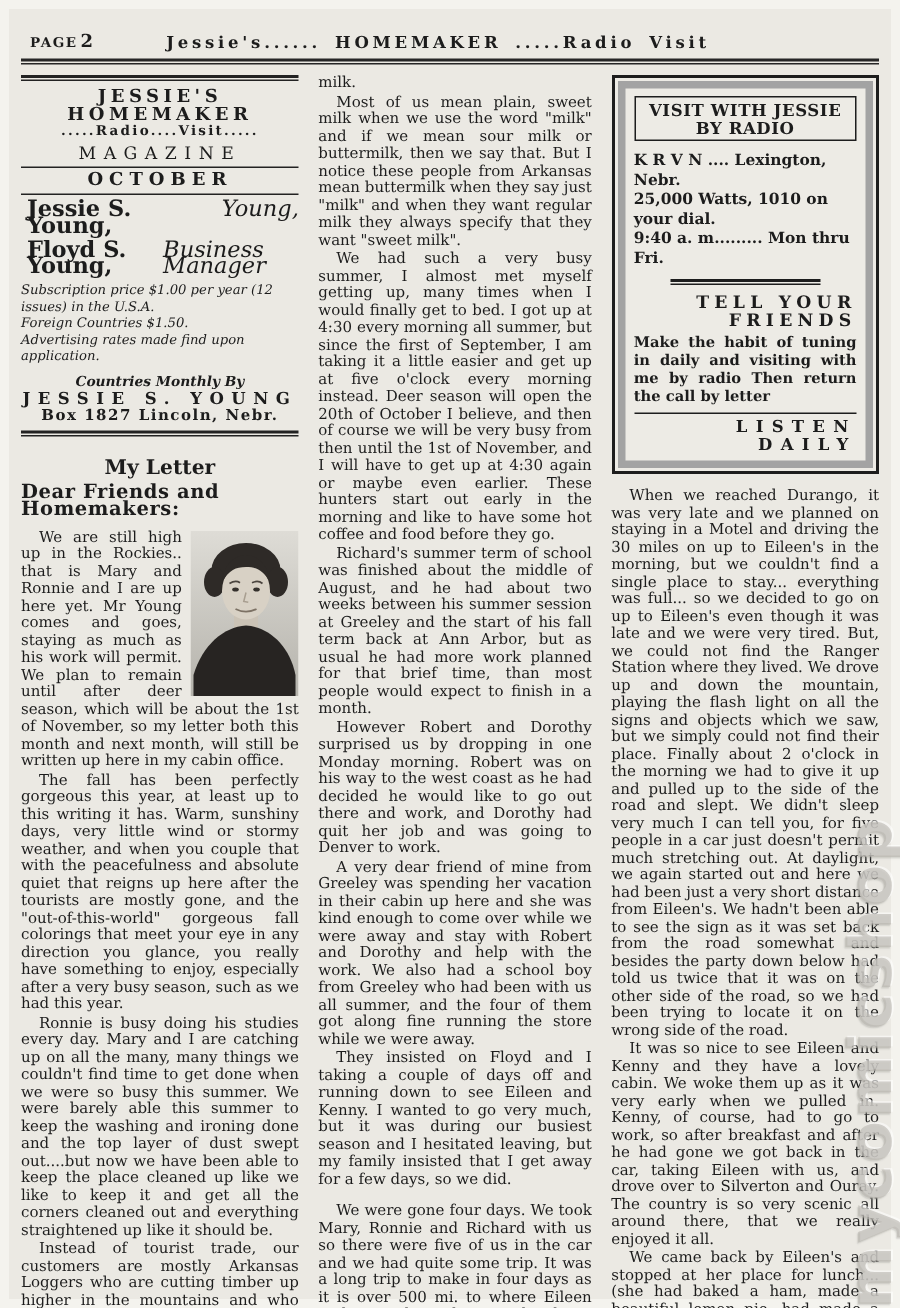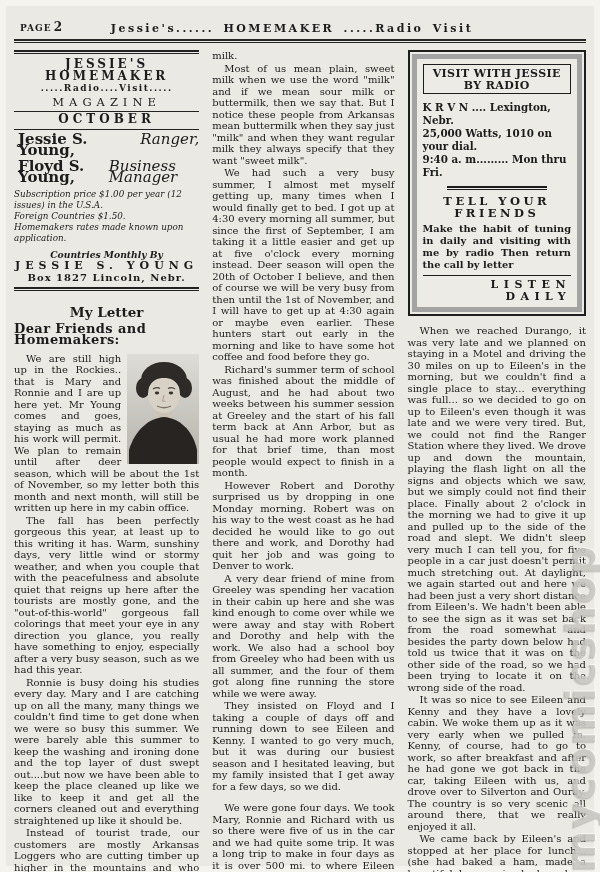--- a/index.html
+++ b/index.html
@@ -48,21 +48,21 @@
   .letter-head { text-align:center; font-weight:bold; font-size:13.5px; margin:7px 0 4px; }
   .salutation { font-size:13px; font-weight:bold; letter-spacing:0.4px; margin-bottom:7px; text-align:left; }
   .photo { float:right; width:72px; height:110px; margin:1px 0 2px 6px; }
   .photo svg { display:block; width:100%; height:100%; }
   
   .radiobox { border:2px solid #1d1d1d; padding:2px; margin-bottom:9px; background:#edebe5; }
   .radiobox-inner { border:5px solid #a3a3a3; padding:5px 6px 5px; }
   .rb-title { border:1.5px solid #1d1d1d; text-align:center; font-weight:bold; font-size:11px; letter-spacing:0.4px; padding:3px 0 2px; margin-bottom:7px; }
   .rb-line { font-weight:bold; font-size:10.3px; line-height:13px; text-align:left; }
   .rb-heavyrule { height:4px; border-top:2.5px solid #1d1d1d; border-bottom:1px solid #1d1d1d; margin:7px 24px 6px; }
-  .rb-tell { font-weight:bold; font-size:11.5px; letter-spacing:3.5px; margin:2px 0 4px; text-align:center; }
+  .rb-tell { font-weight:bold; font-size:11.5px; letter-spacing:3.5px; margin:2px 0 4px; text-align:right; }
   .rb-body { font-weight:bold; font-size:9.8px; line-height:12px; text-align:justify; }
   .rb-thinrule { border-top:1.5px solid #1d1d1d; margin:4px 0 3px; }
   .rb-listen { font-weight:bold; font-size:11px; letter-spacing:5.5px; word-spacing:8px; text-align:right; }
   
   .watermark {
     position:absolute; right:-4px; bottom:0;
     writing-mode:vertical-rl; transform:rotate(180deg);
     font-family:"DejaVu Sans","Liberation Sans",sans-serif;
     font-weight:bold; font-size:40px; letter-spacing:2px;
     color:rgba(185,183,176,0.62);
@@ -90,30 +90,30 @@
       <div class="masthead">
         <div class="dblrule"></div>
         <div class="m-title">JESSIE'S HOMEMAKER</div>
         <div class="m-sub">.....Radio....Visit.....</div>
         <div class="m-mag">MAGAZINE</div>
         <div class="thinrule"></div>
         <div class="m-month">OCTOBER</div>
         <div class="thinrule"></div>
         <div class="staff-row">
           <span class="staff-name">Jessie S. Young,</span>
-          <span class="staff-role">Ranger,</span>
+          <span class="staff-role">Young,</span>
         </div>
         <div class="staff-row">
           <span class="staff-name">Floyd S. Young,</span>
           <span class="staff-role">Business Manager</span>
         </div>
         <div class="fineprint">
           <div>Subscription price $1.00 per year (12 issues) in the U.S.A.</div>
           <div>Foreign Countries $1.50.</div>
-          <div>Homemakers rates made known upon application.</div>
+          <div>Advertising rates made find upon application.</div>
         </div>
         <div class="pub-line">Countries Monthly By</div>
         <div class="pub-name">JESSIE S. YOUNG</div>
         <div class="pub-addr">Box 1827   Lincoln, Nebr.</div>
         <div class="dblrule"></div>
       </div>
 
       <div class="letter-head">My Letter</div>
       <div class="salutation">Dear Friends and Homemakers:</div>
 

